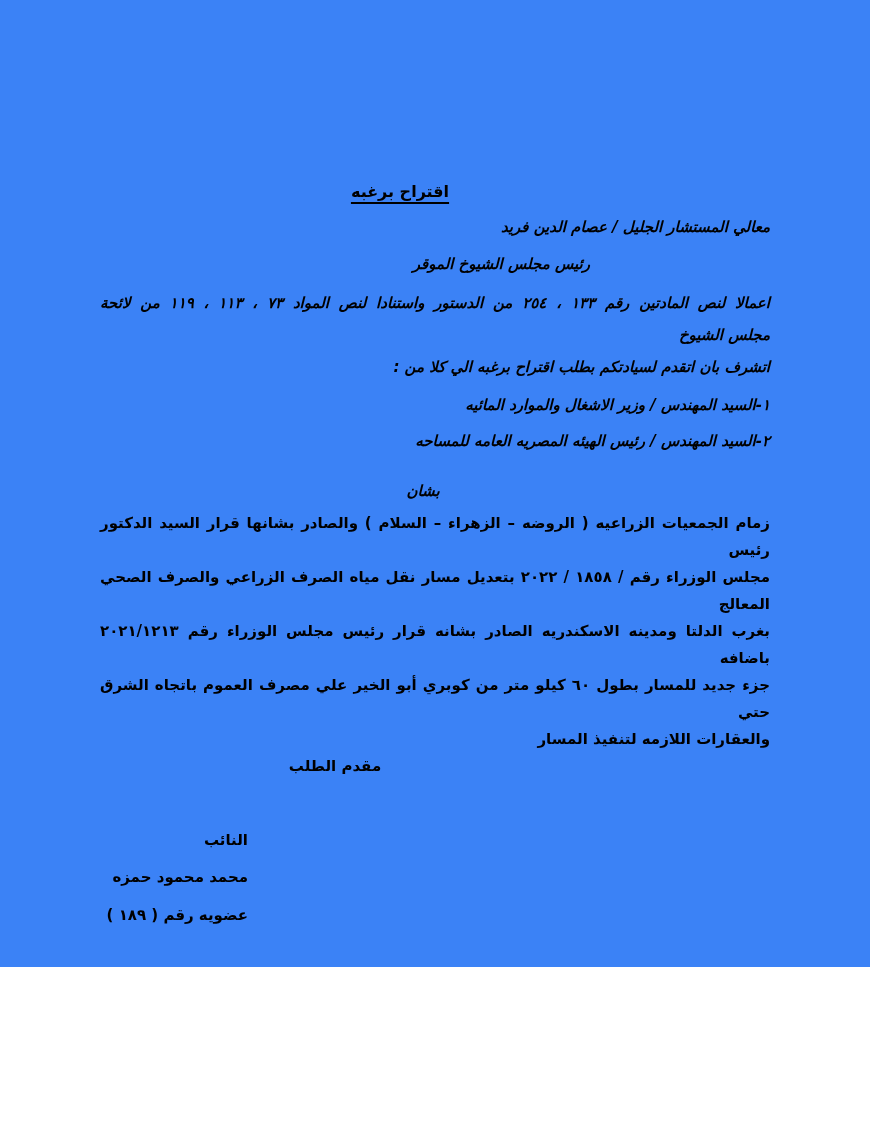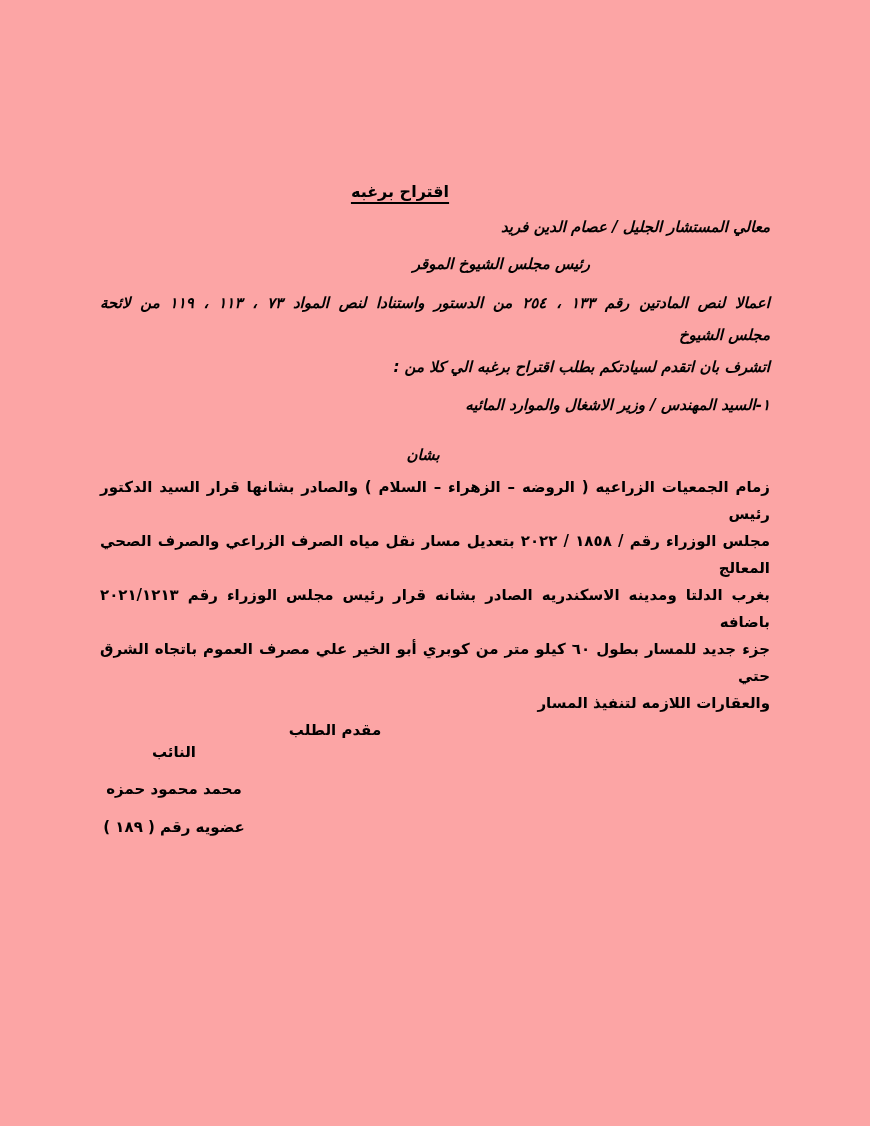--- a/index.html
+++ b/index.html
@@ -3,22 +3,22 @@
 <meta charset="utf-8">
 <style>
   html, body {
     margin: 0;
     padding: 0;
     background: #ffffff;
   }
   .page {
     position: relative;
     width: 870px;
-    height: 1126px;
-    background: #fca5a5;
+    height: 967px;
+    background: #3b82f6;
     color: #000000;
     direction: rtl;
     font-family: "DejaVu Sans", sans-serif;
     font-weight: 700;
     font-size: 15px;
     overflow: hidden;
     box-sizing: border-box;
     padding: 180px 100px 0 100px;
   }
   .line {
@@ -67,25 +67,26 @@
     text-align: right;
     text-align-last: right;
   }
   .submitter {
     margin-top: 2px;
     text-align: center;
     margin-right: 200px;
     line-height: 22px;
   }
   .sig-block {
+    margin-top: 52px;
     width: 148px;
     margin-right: auto;
     margin-left: 0;
     padding-left: 0;
-    text-align: center;
+    text-align: right;
   }
   .sig-role { line-height: 22px; }
   .sig-name { margin-top: 15px; line-height: 22px; white-space: nowrap; }
   .sig-membership { margin-top: 16px; line-height: 22px; white-space: nowrap; }
 </style>
 </head>
 <body>
 
 <div class="page">
 
@@ -95,20 +96,21 @@
 
   <div class="line salutation-1">معالي المستشار الجليل / عصام الدين فريد</div>
   <div class="line salutation-2">رئيس مجلس الشيوخ الموقر</div>
 
   <div class="line just legal-1">اعمالا لنص المادتين رقم ١٣٣ ، ٢٥٤ من الدستور واستنادا لنص المواد ٧٣ ، ١١٣ ، ١١٩ من لائحة</div>
   <div class="line legal-2">مجلس الشيوخ</div>
 
   <div class="line intro">اتشرف بان اتقدم لسيادتكم بطلب اقتراح برغبه الي كلا من :</div>
 
   <div class="line addressee-1">١-السيد المهندس / وزير الاشغال والموارد المائيه</div>
+  <div class="line addressee-2">٢-السيد المهندس / رئيس الهيئه المصريه العامه للمساحه</div>
 
   <div class="line regarding">بشان</div>
 
   <div class="subject">
     <div class="s-line just">زمام الجمعيات الزراعيه ( الروضه – الزهراء – السلام ) والصادر بشانها قرار السيد الدكتور رئيس</div>
     <div class="s-line just">مجلس الوزراء رقم / ١٨٥٨ / ٢٠٢٢ بتعديل مسار نقل مياه الصرف الزراعي والصرف الصحي المعالج</div>
     <div class="s-line just">بغرب الدلتا ومدينه الاسكندريه الصادر بشانه قرار رئيس مجلس الوزراء رقم ٢٠٢١/١٢١٣ باضافه</div>
     <div class="s-line just">جزء جديد للمسار بطول ٦٠ كيلو متر من كوبري أبو الخير علي مصرف العموم باتجاه الشرق حتي</div>
     <div class="s-line s-last">والعقارات اللازمه لتنفيذ المسار</div>
   </div>

